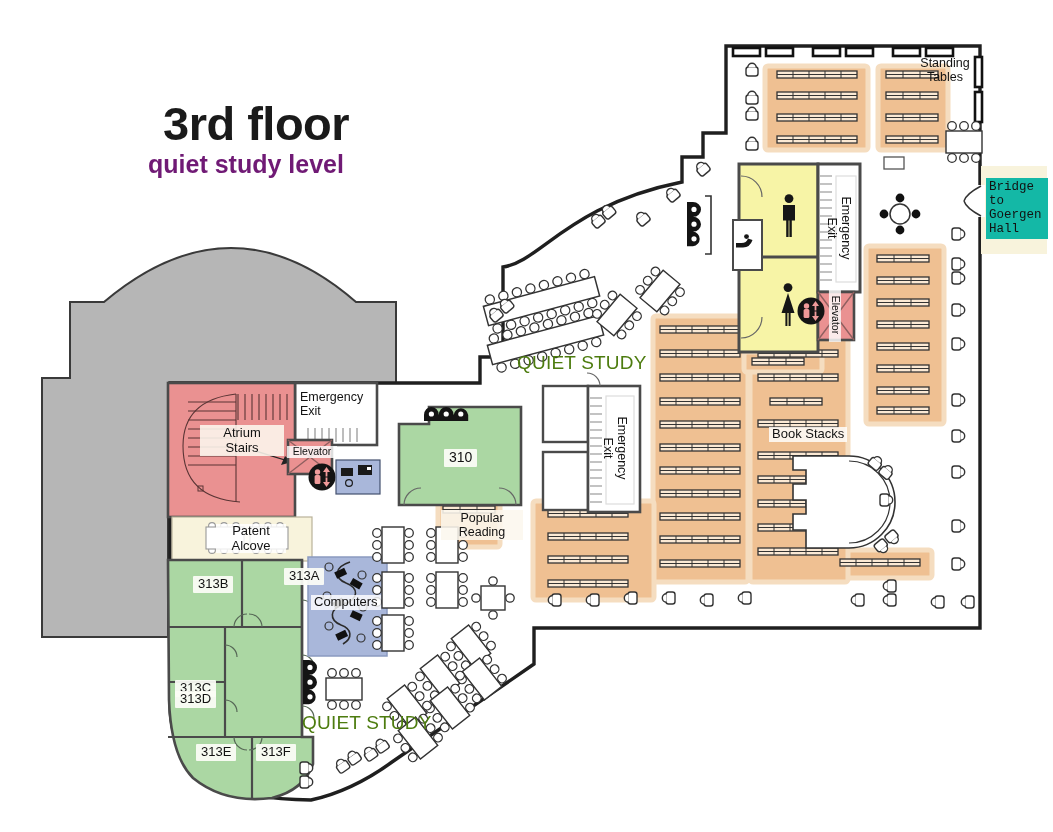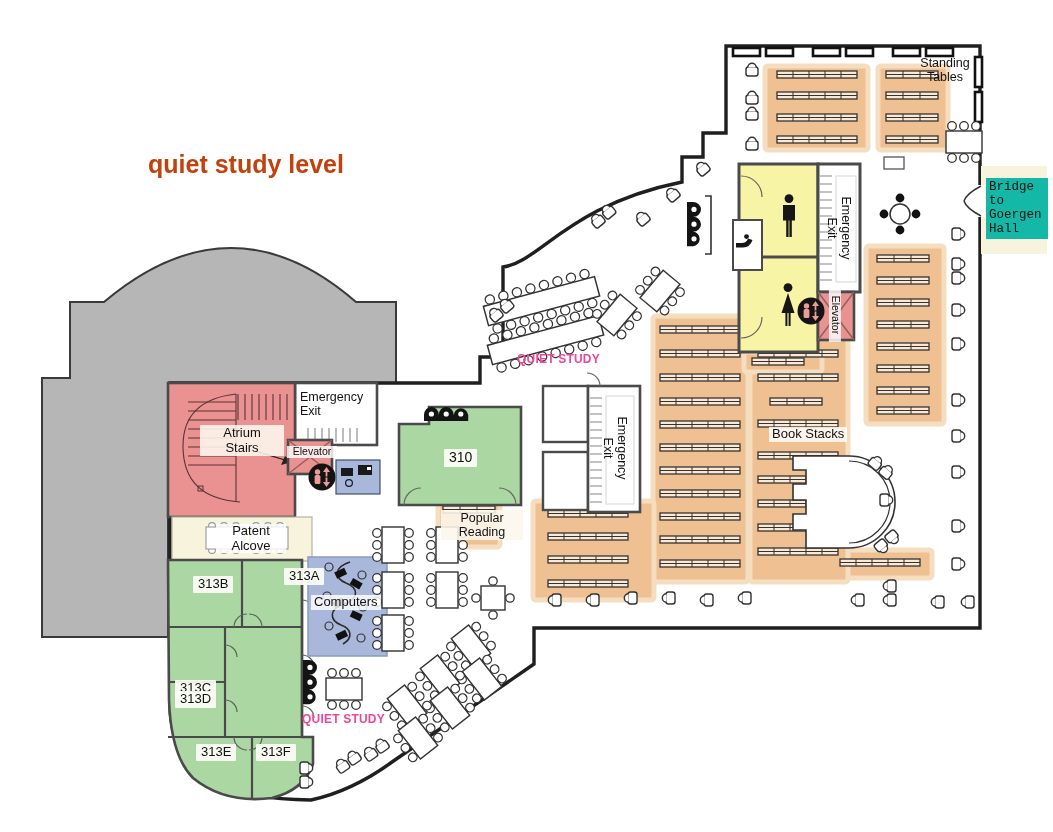--- a/index.html
+++ b/index.html
@@ -4,22 +4,22 @@
 <style>
   html,body{margin:0;padding:0;background:#fff;}
   #plan{position:relative;width:1053px;height:832px;background:#fff;overflow:hidden;
         font-family:"Liberation Sans",sans-serif;color:#111;}
   #plan svg{position:absolute;left:0;top:0;}
   .lbl{position:absolute;font-size:12.5px;line-height:1.13;color:#121212;white-space:normal;}
   .bg{background:rgba(255,255,255,.82);padding:0 3px;}
   .roombg{background:rgba(252,253,246,.93);padding:1px 5px;border-radius:1px;font-size:13px;}
   .ctr{text-align:center;}
   .big-title{position:absolute;font-weight:700;font-size:47px;letter-spacing:-.5px;color:#1a1a1a;}
-  .sub-title{position:absolute;font-weight:700;font-size:25px;color:#c2410c;}
-  .qs{position:absolute;font-weight:700;font-size:12px;letter-spacing:.2px;color:#ec4899;}
+  .sub-title{position:absolute;font-weight:700;font-size:25px;color:#701a75;}
+  .qs{position:absolute;font-weight:400;font-size:19px;letter-spacing:.2px;color:#4d7c0f;}
   .rot90{transform:rotate(90deg);}
   .creambg{background:rgba(252,247,238,.88);padding:1px 12px;}
 </style>
 </head>
 <body>
 
 <div id="plan">
 
 <svg width="1053" height="832" viewBox="0 0 1053 832">
 <defs>
@@ -390,20 +390,21 @@
   <use href="#lounge" transform="translate(968,428) rotate(90)"></use>
   <use href="#lounge" transform="translate(968,464) rotate(90)"></use>
   <use href="#lounge" transform="translate(968,518) rotate(90)"></use>
   <use href="#lounge" transform="translate(968,556) rotate(90)"></use>
   <use href="#loungePair" transform="translate(330,762) rotate(-35)"></use>
   <use href="#loungePair" transform="translate(358,750) rotate(-35)"></use>
   <use href="#loungePair" transform="translate(316,760) rotate(90)"></use>
 </g>
 </svg>
 
+<div class="big-title" style="left:163px;top:96px;">3rd floor</div>
 <div class="sub-title" style="left:148px;top:150px;">quiet study level</div>
 
 <div class="lbl ctr" style="left:916px;top:56px;width:58px;">Standing Tables</div>
 
 <div class="lbl" style="left:986px;top:178px;width:56px;background:#14b8a6;padding:2px 3px;font-family:Liberation Mono, monospace;">Bridge to Goergen Hall</div>
 
 <div class="lbl ctr rot90" style="left:802px;top:212px;width:70px;height:32px;">Emergency Exit</div>
 <div class="lbl ctr rot90 bg" style="left:808px;top:309px;width:48px;font-size:10.5px;">Elevator</div>
 
 <div class="lbl ctr rot90" style="left:578px;top:432px;width:70px;height:32px;">Emergency Exit</div>

